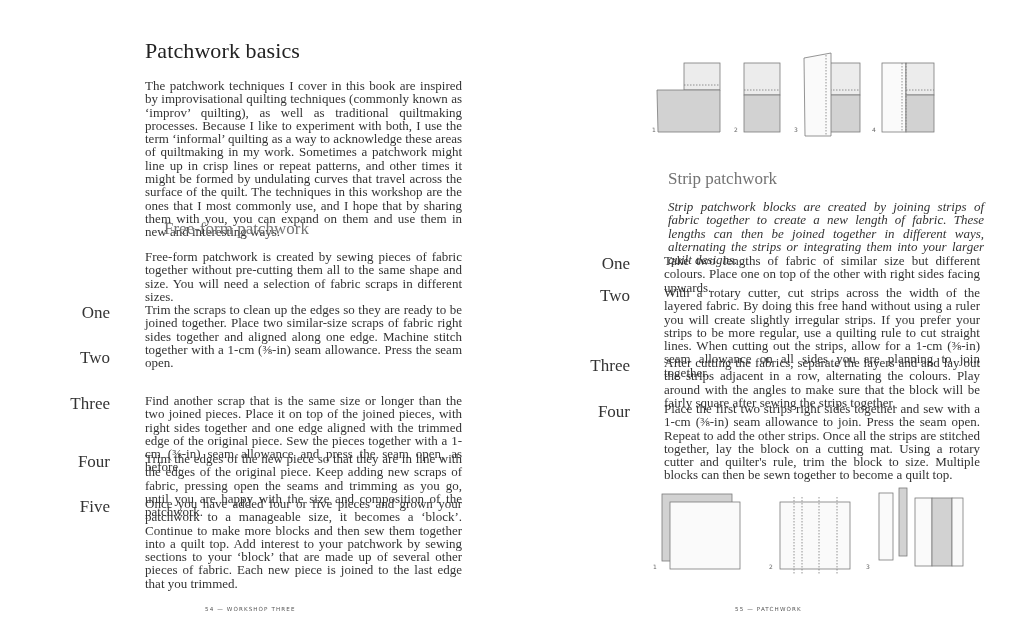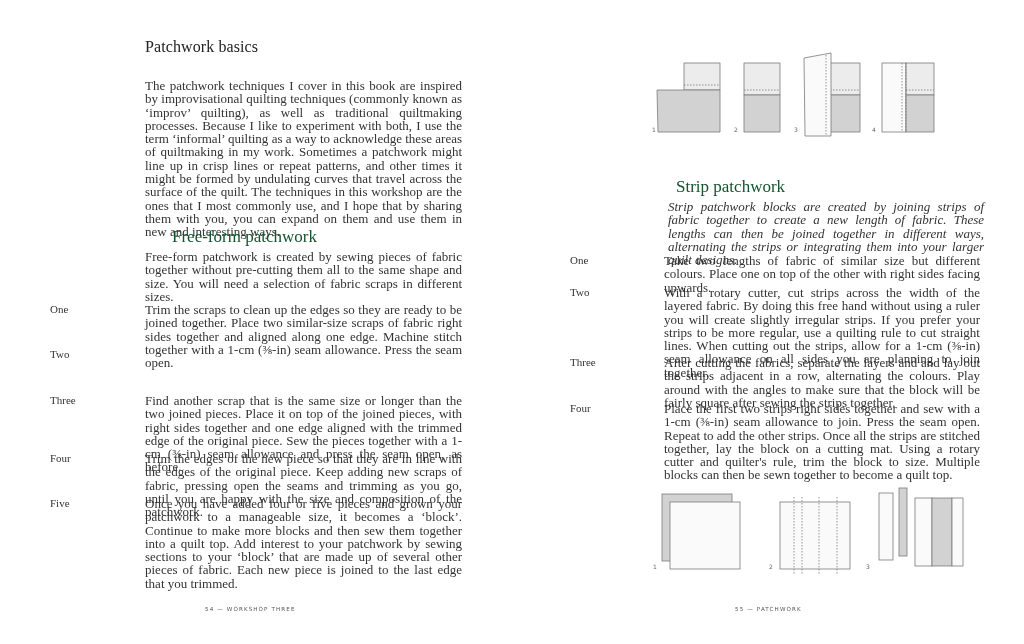--- a/index.html
+++ b/index.html
@@ -1,24 +1,24 @@
 <!DOCTYPE html>
 <html><head>
 <meta charset="utf-8">
 <style>
   html, body { margin:0; padding:0; background:#ffffff; }
   body { width:1024px; height:644px; position:relative; overflow:hidden;
          font-family:"Liberation Serif","DejaVu Serif",serif; color:#2b2b2b; }
   .page { position:absolute; top:0; height:644px; }
   .left { left:0; width:512px; }
   .right { left:512px; width:512px; }
-  .h1 { position:absolute; font-size:16px; font-weight:normal; color:#222; margin:0; letter-spacing:0.1px; }
-  .h2 { position:absolute; font-size:17px; font-weight:normal; color:#14532d; margin:12px; }
+  .h1 { position:absolute; font-size:22px; font-weight:normal; color:#222; margin:0; letter-spacing:0.1px; }
+  .h2 { position:absolute; font-size:17px; font-weight:normal; color:#737373; margin:4px; }
   .para { position:absolute; font-size:13px; line-height:13.3px; text-align:justify; color:#333; margin:0; }
-  .step-label { position:absolute; font-size:11px; color:#333; width:60px; text-align:left; }
+  .step-label { position:absolute; font-size:17px; color:#333; width:60px; text-align:right; }
   .footer { position:absolute; font-family:"DejaVu Sans","Liberation Sans",sans-serif; font-size:5.6px;
             letter-spacing:1.1px; color:#555; }
   svg { position:absolute; }
   .fig-num { font-family:"DejaVu Sans","Liberation Sans",sans-serif; font-size:6px; fill:#666; }
 </style>
 </head>
 <body>
 
 <div class="page left">
   <h1 class="h1" style="left:145px; top:38px;">Patchwork basics</h1>

